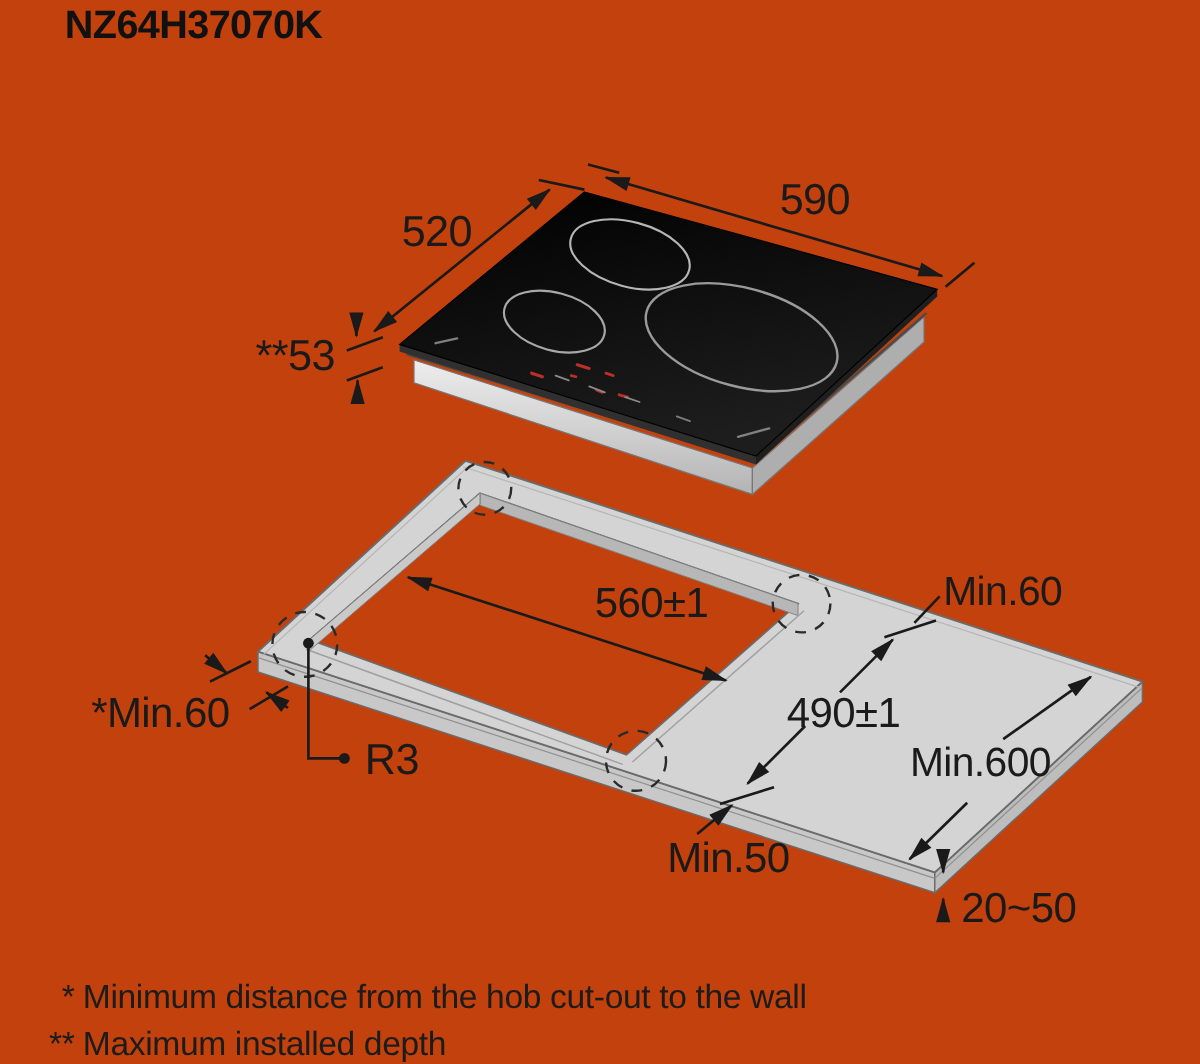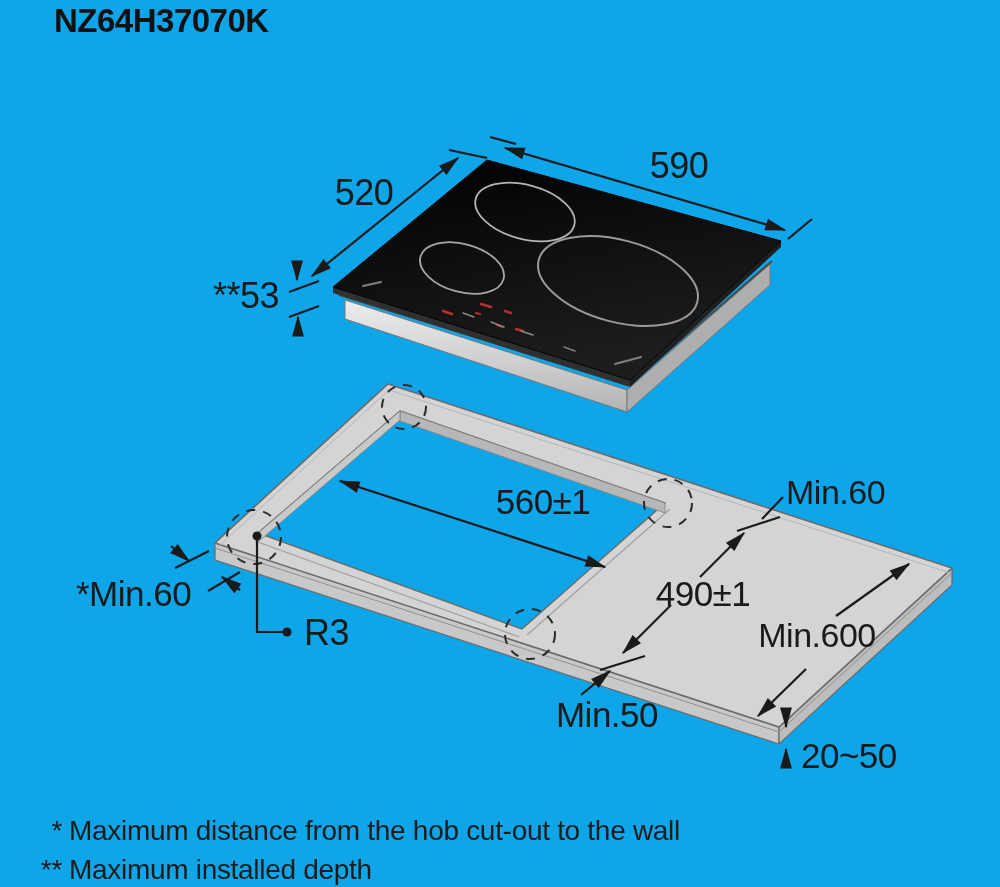--- a/index.html
+++ b/index.html
@@ -1,17 +1,17 @@
 <!DOCTYPE html>
 <html><head>
 <meta charset="utf-8">
 <style>
   html,body { margin:0; padding:0; background:#ffffff; }
   .page {
-    position:relative; width:1000px; height:887px; background:#0ea5e9;
+    position:relative; width:1000px; height:887px; background:#c2410c;
     font-family:"Liberation Sans", sans-serif; color:#1a1a1a; overflow:hidden;
   }
   .title {
     position:absolute; left:54px; top:2px; margin:0;
     font-size:33px; font-weight:700; letter-spacing:-0.5px; color:#111;
   }
   .subtitle {
     position:absolute; left:55px; top:44px; font-size:20px; letter-spacing:-0.2px; color:#1f1f1f;
   }
   svg.diagram { position:absolute; left:0; top:0; }
@@ -175,21 +175,21 @@
         <line class="dim-line" x1="297" y1="266" x2="297" y2="280" marker-end="url(#ah)"></line>
         <line class="dim-line" x1="298" y1="331" x2="298" y2="317" marker-end="url(#ah)"></line>
         <text x="246" y="308" font-size="36" text-anchor="middle">**53</text>
       </g>
     </g>
   </svg>
 
   <div class="footnotes">
     <div class="fn-row">
       <span class="fn-marker">*</span>
-      <span>Maximum distance from the hob cut-out to the wall</span>
+      <span>Minimum distance from the hob cut-out to the wall</span>
     </div>
     <div class="fn-row">
       <span class="fn-marker">**</span>
       <span>Maximum installed depth</span>
     </div>
   </div>
 
 </div>
 
 </body></html>

